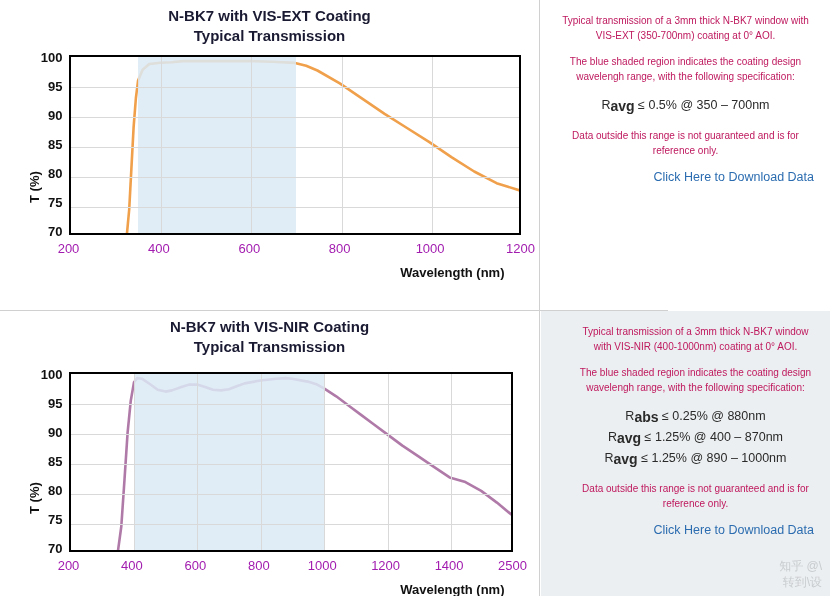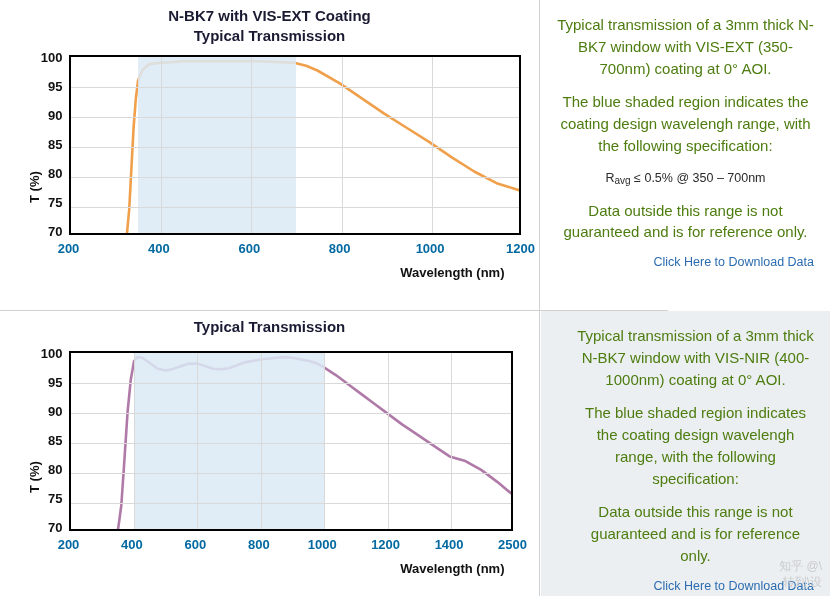--- a/index.html
+++ b/index.html
@@ -12,27 +12,27 @@
   .info-cell{position:absolute;left:541px;top:0;width:289px;height:100%;box-sizing:border-box;padding:14px 16px 10px 16px;background:#fff;}
   .info-cell.grey{background:#eceff1;padding-left:36px;}
   .chart-title{text-align:center;font-weight:bold;font-size:15px;color:#1a1a33;line-height:1.35;padding-top:6px;}
   .chart-title .l2{display:block;}
   .plot-wrap{position:relative;margin:6px auto 0 auto;}
   .plot{position:absolute;background:#fff;border:2px solid #000;box-sizing:border-box;overflow:hidden;}
   .gridline{position:absolute;left:0;right:0;height:1px;background:#d9d9d9;}
   .vgrid{position:absolute;top:0;bottom:0;width:1px;background:#d9d9d9;}
   .band{position:absolute;top:0;bottom:0;background:#dae9f5;opacity:.85;}
   .ytick{position:absolute;right:0;transform:translateY(-50%);font-size:13px;font-weight:bold;color:#111;text-align:right;}
-  .xtick{position:absolute;transform:translateX(-50%);font-size:13px;font-weight:bold;color:#0369a1;}
+  .xtick{position:absolute;transform:translateX(-50%);font-size:13px;font-weight:normal;color:#a21caf;}
   .ylabel{position:absolute;font-size:13px;font-weight:bold;color:#111;transform:rotate(-90deg);transform-origin:left top;white-space:nowrap;}
   .xlabel{position:absolute;width:100%;text-align:right;font-size:13px;font-weight:bold;color:#111;}
-  .info-text{font-size:15px;color:#4d7c0f;text-align:center;line-height:1.45;margin:0 0 12px 0;}
+  .info-text{font-size:10px;color:#be185d;text-align:center;line-height:1.45;margin:0 0 12px 0;}
   .spec{font-size:12.5px;color:#2a2a2a;text-align:center;line-height:1.5;margin:0 0 12px 0;}
   .spec div{white-space:nowrap;}
-  .sub{font-size:10px;vertical-align:-2px;}
+  .sub{font-size:14px;vertical-align:-2px;font-weight:bold;}
   .dl-link{display:block;text-align:right;font-size:12.5px;color:#2b6cb0;text-decoration:none;margin-top:4px;}
   .watermark{position:absolute;right:8px;bottom:6px;font-size:12px;color:#c9ccce;line-height:1.35;text-align:right;pointer-events:none;}
   svg{display:block;}
 </style>
 </head>
 <body>
 
 <div class="page">
 
   <div class="row row1">
@@ -90,20 +90,21 @@
       </div>
       <p class="info-text">Data outside this range is not guaranteed and is for reference only.</p>
       <a href="#" class="dl-link">Click Here to Download Data</a>
     </div>
   </div>
 
   <div class="row row2">
 
     <div class="chart-cell">
       <div class="chart-title">
+        <span>N-BK7 with VIS-NIR Coating</span>
         <span class="l2">Typical Transmission</span>
       </div>
 
       <div class="plot-wrap" style="width:510px;height:240px;">
         <div class="ylabel" style="left:12px;top:150px;">T (%)</div>
 
         <div class="ytick" style="top:10px;width:38px;left:10px;">100</div>
         <div class="ytick" style="top:39px;width:38px;left:10px;">95</div>
         <div class="ytick" style="top:68px;width:38px;left:10px;">90</div>
         <div class="ytick" style="top:97px;width:38px;left:10px;">85</div>
@@ -139,20 +140,23 @@
         <div class="xtick" style="left:498px;top:194px;">2500</div>
 
         <div class="xlabel" style="top:218px;left:20px;width:470px;">Wavelength (nm)</div>
       </div>
     </div>
 
     <div class="info-cell grey">
       <p class="info-text">Typical transmission of a 3mm thick N-BK7 window with VIS-NIR (400-1000nm) coating at 0° AOI.</p>
       <p class="info-text">The blue shaded region indicates the coating design wavelengh range, with the following specification:</p>
       <div class="spec">
+        <div>R<span class="sub">abs</span> ≤ 0.25% @ 880nm</div>
+        <div>R<span class="sub">avg</span> ≤ 1.25% @ 400 – 870nm</div>
+        <div>R<span class="sub">avg</span> ≤ 1.25% @ 890 – 1000nm</div>
       </div>
       <p class="info-text">Data outside this range is not guaranteed and is for reference only.</p>
       <a href="#" class="dl-link">Click Here to Download Data</a>
 
       <div class="watermark">
         <div>知乎 @\</div>
         <div>转到\设</div>
       </div>
     </div>
   </div>

